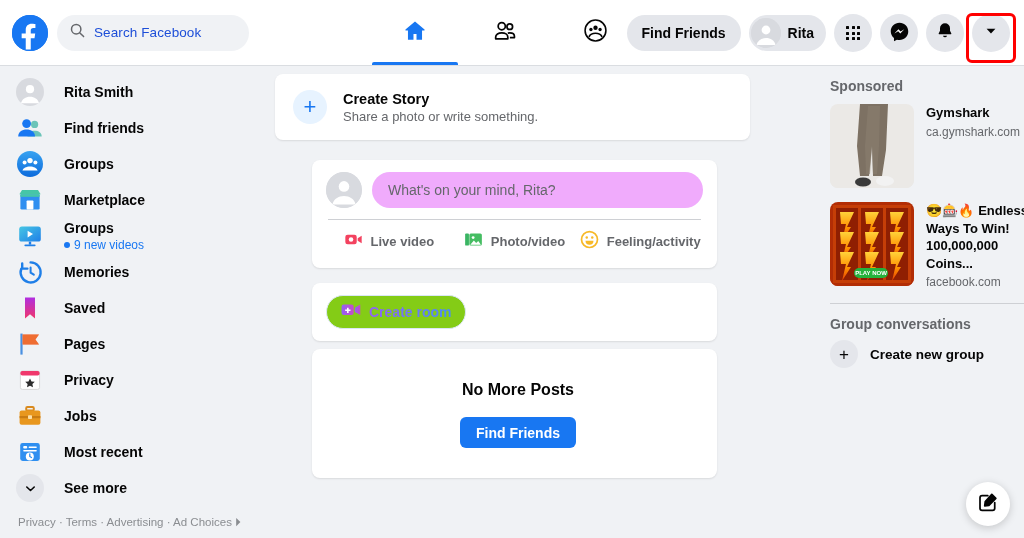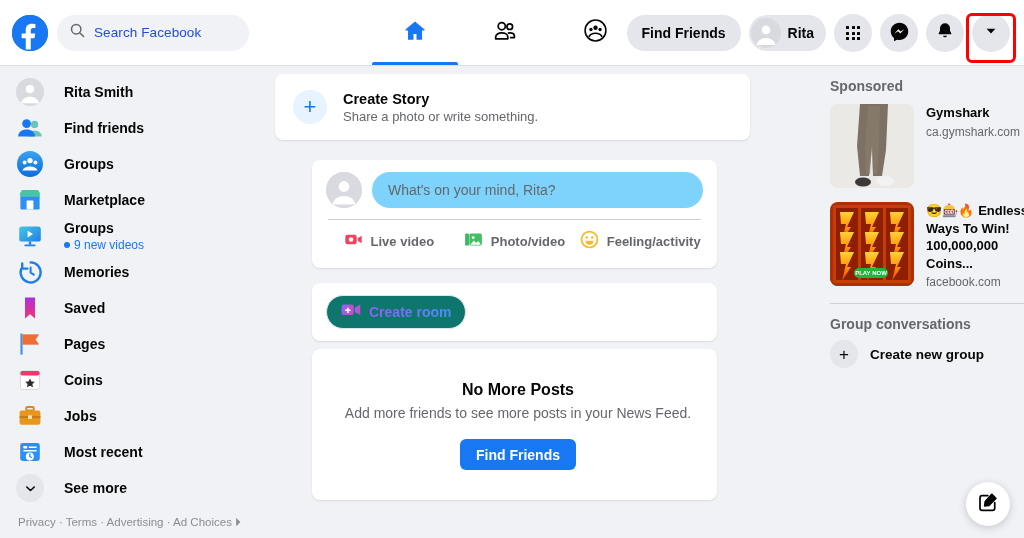--- a/index.html
+++ b/index.html
@@ -123,34 +123,34 @@
     display: flex; align-items: center; justify-content: center; flex: 0 0 34px;
     font-size: 22px; color: #1877f2; font-weight: 300; line-height: 1;
   }
   .cs-title { font-size: 14.5px; font-weight: 700; color: #050505; }
   .cs-sub { font-size: 13px; color: #65676b; margin-top: 2px; }
 
   .composer { width: 405px; margin: 20px 0 0 37px; padding: 12px 14px 6px 14px; }
   .composer-top { display: flex; align-items: center; gap: 10px; }
   .avatar-md { width: 36px; height: 36px; border-radius: 50%; background: #d8dadf; overflow: hidden; position: relative; flex: 0 0 36px; }
   .mind-box {
-    flex: 1; height: 36px; background: #7dd3fc; border-radius: 20px;
+    flex: 1; height: 36px; background: #f0abfc; border-radius: 20px;
     display: flex; align-items: center; padding: 0 16px;
     font-size: 14px; color: #65676b; cursor: pointer;
   }
   .composer-divider { height: 1px; background: #ced0d4; margin: 11px 2px 0 2px; }
   .composer-actions { display: flex; height: 42px; }
   .cact { flex: 1; display: flex; align-items: center; justify-content: center; gap: 8px; cursor: pointer; }
   .cact span.lbl { font-size: 13px; font-weight: 600; color: #65676b; }
 
   .roomcard { width: 405px; margin: 15px 0 0 37px; padding: 12px 14px; }
   .room-btn {
     display: inline-flex; align-items: center; gap: 8px;
     height: 34px; padding: 0 14px; border-radius: 20px;
-    border: 1px solid #dbe7f5; background: #0f766e; cursor: pointer;
+    border: 1px solid #dbe7f5; background: #84cc16; cursor: pointer;
   }
   .room-btn span.lbl {
     font-size: 14px; font-weight: 700;
     background: linear-gradient(90deg,#9360f7,#4b8df8);
     -webkit-background-clip: text; background-clip: text; color: transparent;
   }
 
   .nomore { width: 405px; margin: 8px 0 0 37px; padding: 32px 16px 30px 23px; text-align: center; }
   .nomore-title { font-size: 16px; font-weight: 700; color: #050505; }
   .nomore-sub { font-size: 14px; color: #65676b; margin-top: 6px; }
@@ -426,21 +426,21 @@
 
   <div class="side-item">
     <span class="side-icon">
       <svg width="28" height="28" viewBox="0 0 28 28">
         <rect x="4.4" y="5" width="19.2" height="18.4" rx="2" fill="#fff" stroke="#d8d8d8" stroke-width="1"></rect>
         <rect x="4.4" y="5" width="19.2" height="4.6" rx="2" fill="#f0386c"></rect>
         <path d="M14 12.4l1.5 3 3.3.4-2.4 2.3.6 3.2-3-1.6-3 1.6.6-3.2-2.4-2.3 3.3-.4z" fill="#2c2c2c"></path>
       </svg>
     </span>
     <span class="side-text-wrap">
-        <span class="side-label">Coins</span>
+        <span class="side-label">Privacy</span>
       </span>
   </div>
 
   <div class="side-item">
     <span class="side-icon">
       <svg width="28" height="28" viewBox="0 0 28 28">
         <rect x="10.2" y="5" width="7.6" height="3.6" rx="1.2" fill="none" stroke="#d98a1e" stroke-width="2"></rect>
         <rect x="3.6" y="8.4" width="20.8" height="14.4" rx="2" fill="#e8971e"></rect>
         <rect x="3.6" y="14" width="20.8" height="2.2" fill="#c97c13"></rect>
         <rect x="12" y="13.2" width="4" height="3.8" rx=".8" fill="#fbe0a8"></rect>
@@ -556,21 +556,20 @@
           <path d="M15.2 5.4 21.2 2v11.6l-6-3.4z" fill="url(#rg)"></path>
           <path d="M6.6 5.4h1.8v2h2v1.8h-2v2H6.6v-2h-2V7.4h2z" fill="#fff"></path>
         </svg>
       </span>
       <span class="lbl">Create room</span>
     </div>
   </div>
 
   <div class="card nomore">
     <div class="nomore-title">No More Posts</div>
-    <div class="nomore-sub">Add more friends to see more posts in your News Feed.</div>
     <div class="ff-btn">Find Friends</div>
   </div>
 </div>
 
 <div class="rail">
   <div class="rail-head">Sponsored</div>
 
   <div class="ad">
     <span class="ad-thumb">
       <span class="gym-bg">

